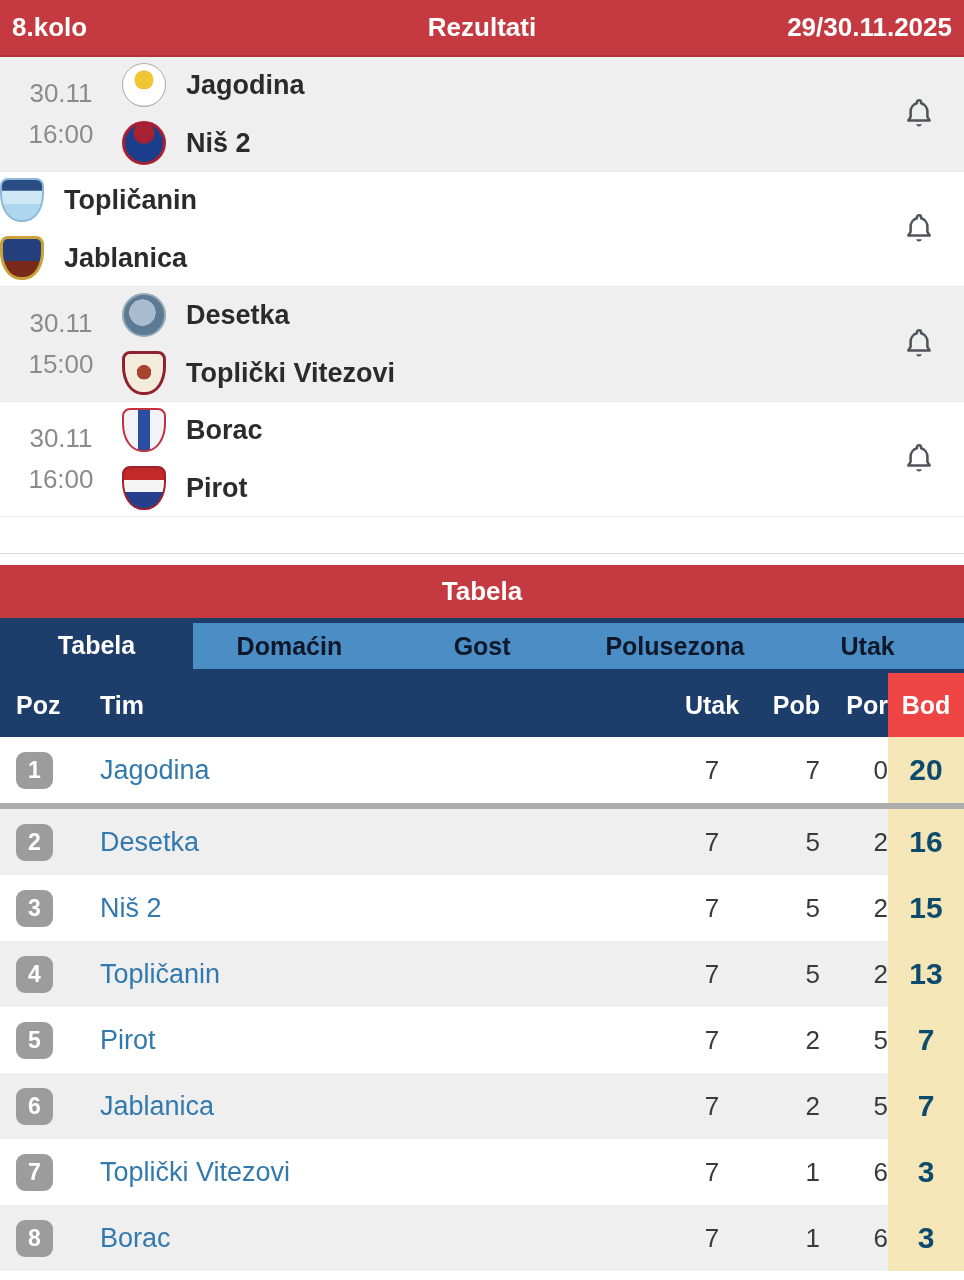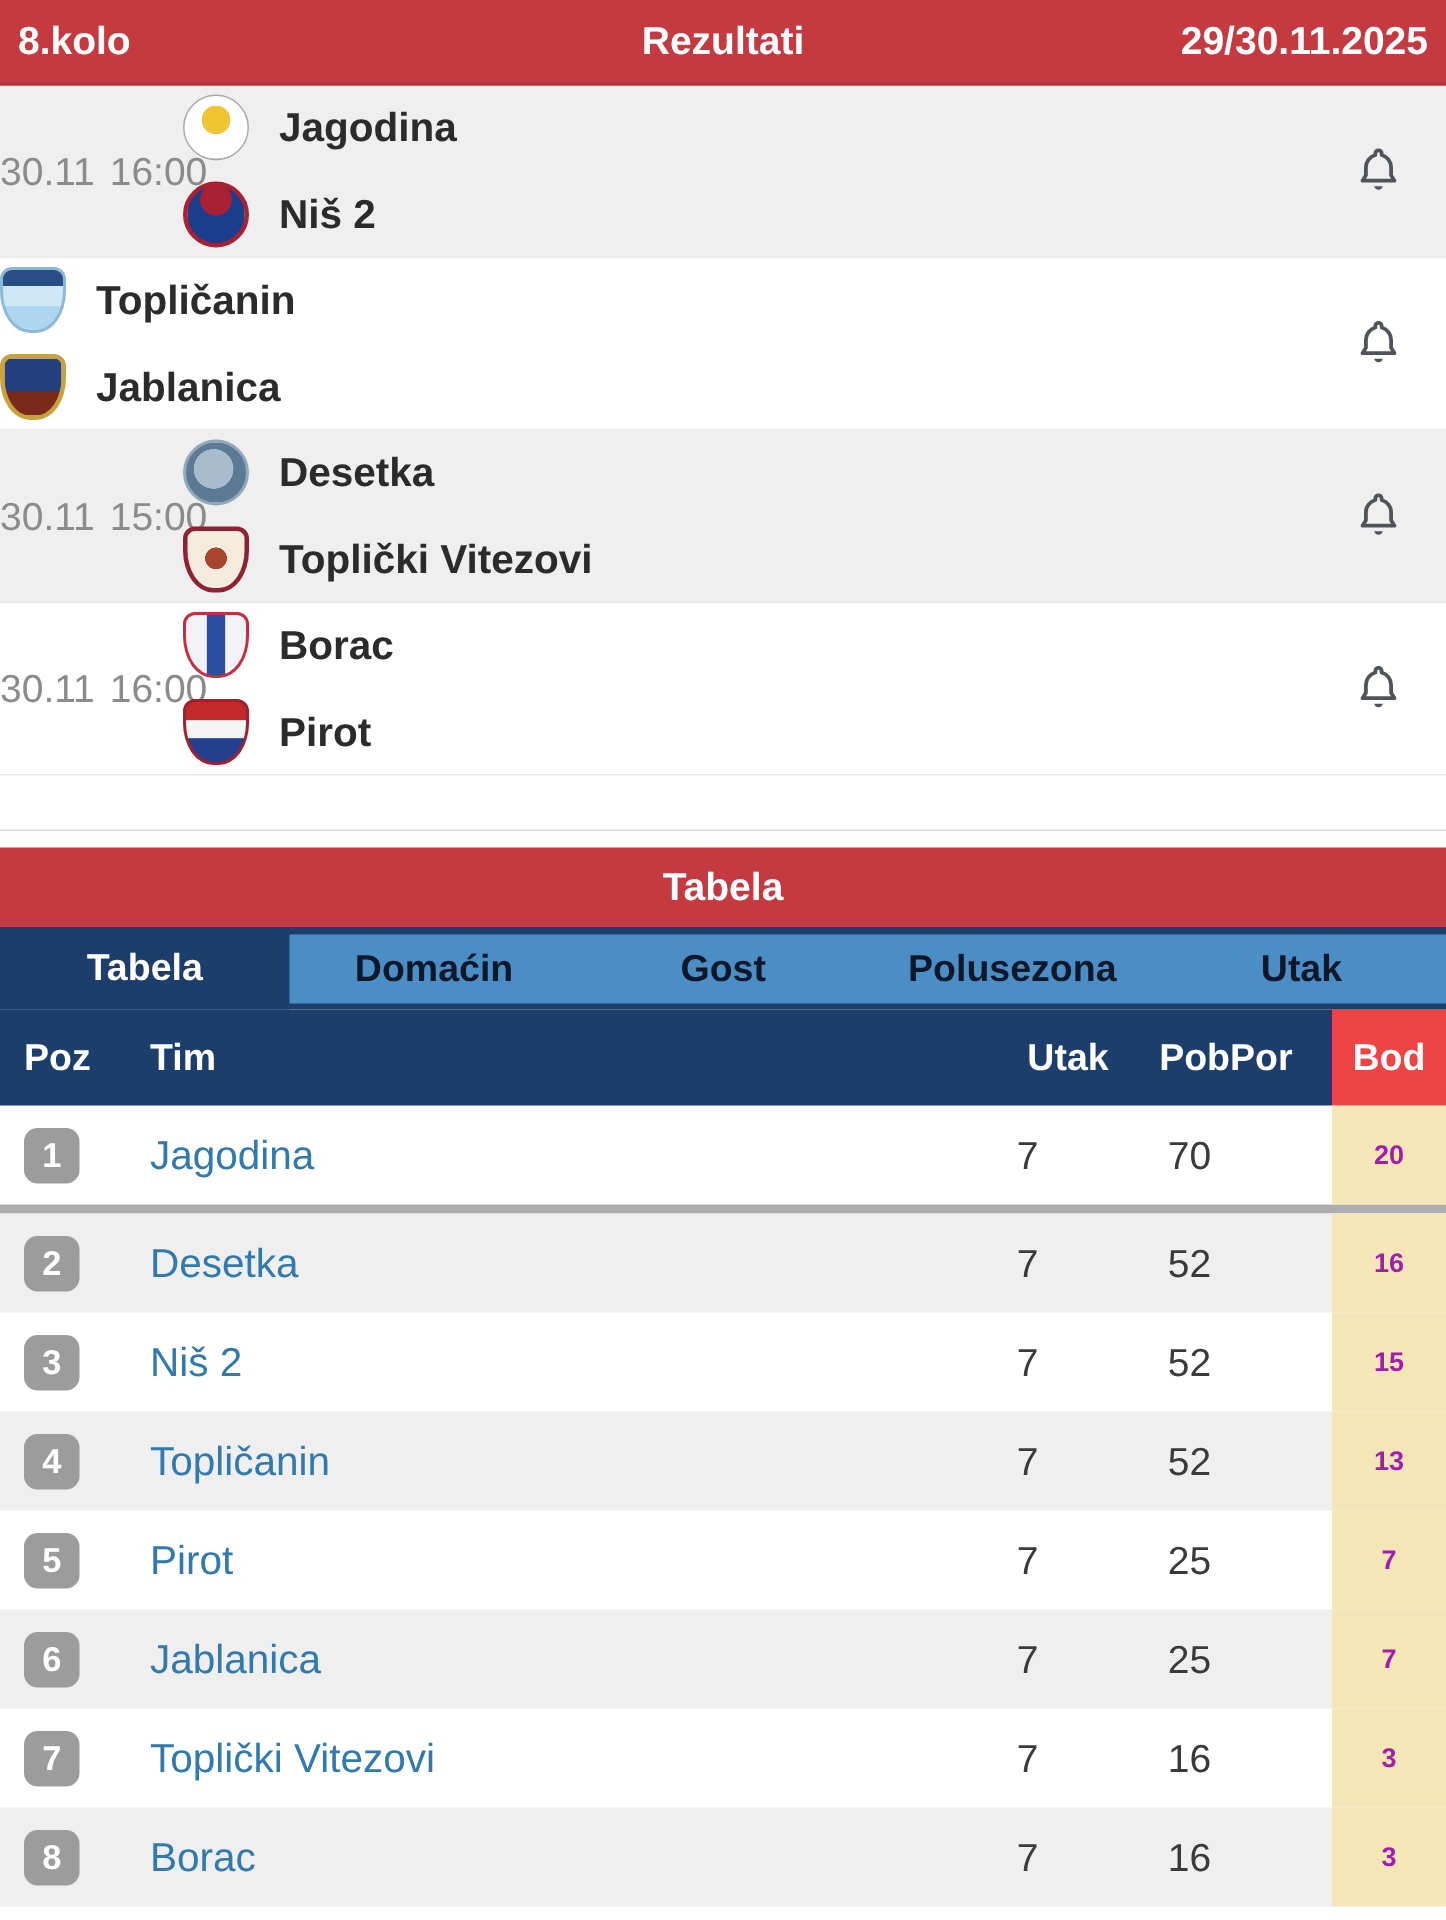--- a/index.html
+++ b/index.html
@@ -20,21 +20,21 @@
   .results-header { position:relative; }
   .results-header .rh-left, .results-header .rh-right { z-index:1; }
 
   .fixture {
     height:115px; display:flex; align-items:center;
     border-bottom:1px solid #e8e8e8;
   }
   .fixture:nth-child(even) { background:#efefef; }
   .fixture:nth-child(odd)  { background:#ffffff; }
   .f-when {
-    width:122px; display:flex; flex-direction:row; gap:10px;
+    width:122px; display:flex; flex-direction:column; gap:10px;
     align-items:center; color:#8b8b8b; font-size:26px;
   }
   .f-teams { flex:1; display:flex; flex-direction:column; gap:8px; }
   .f-team { display:flex; align-items:center; height:50px; }
   .f-team .team-name { font-size:27px; font-weight:bold; color:#2b2b2b; text-decoration:none; }
   .logo {
     width:44px; height:44px; margin-right:20px; flex:0 0 44px;
     border-radius:50%; display:inline-block;
   }
   .logo.shield { border-radius:8px 8px 20px 20px / 8px 8px 28px 28px; }
@@ -73,27 +73,27 @@
     background:none; border:none;
   }
   .thead {
     height:64px; background:#1d3e6b; color:#fff; font-weight:bold; font-size:25px;
     display:flex; align-items:center;
   }
   .c-poz { width:84px; padding-left:16px; }
   .c-tim { flex:1; padding-left:16px; }
   .c-utak { width:84px; text-align:center; }
   .c-pob { width:66px; text-align:right; }
-  .c-por { width:68px; text-align:left; }
+  .c-por { width:68px; text-align:right; }
   .c-bod { width:76px; text-align:center; align-self:stretch; display:flex; align-items:center; justify-content:center; }
   .thead .c-bod { background:#ef4444; }
 
   .trow { height:66px; display:flex; align-items:center; font-size:26px; color:#3a3a3a; cursor:pointer; }
   .trow.alt { background:#efefef; }
-  .trow .c-bod { background:#f5e6b8; font-weight:bold; color:#a21caf; font-size:18px;margin-left:27px; }
+  .trow .c-bod { background:#f5e6b8; font-weight:bold; color:#0c4a6e; font-size:30px; }
   .badge {
     display:inline-flex; width:37px; height:37px; border-radius:9px;
     background:#9c9c9c; color:#fff; font-weight:bold; font-size:23px;
     align-items:center; justify-content:center;
   }
   .team-link { color:#3279ad; text-decoration:none; font-size:27px; }
   .promotion-divider { height:6px; background:#adadad; }
   .bell-svg { display:block; }
 </style>
 </head>

